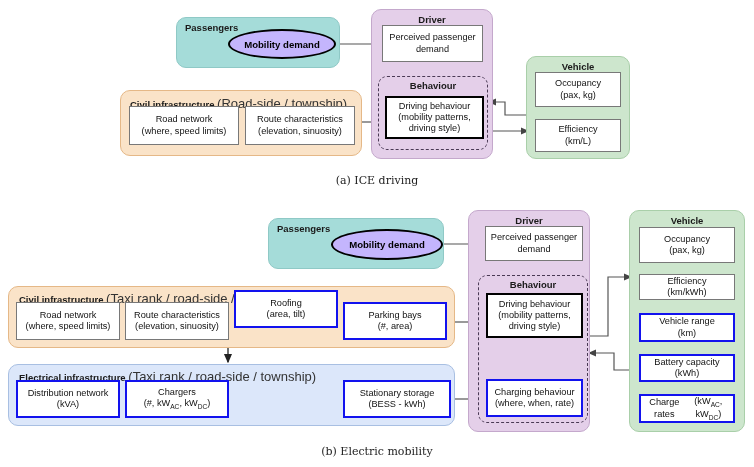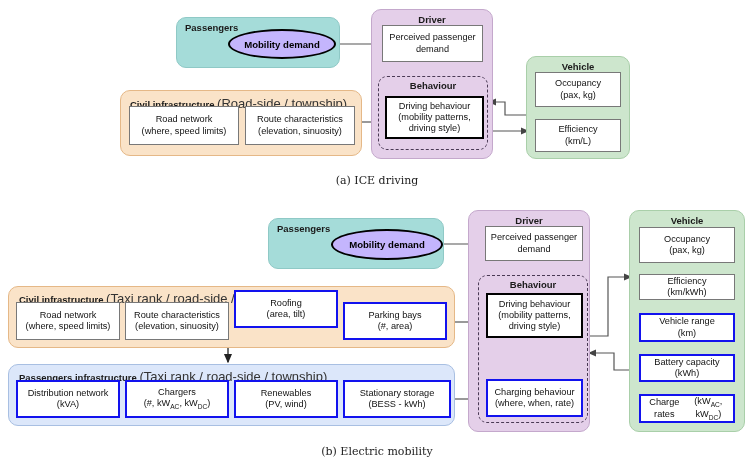--- a/index.html
+++ b/index.html
@@ -210,34 +210,31 @@
   </div>
   <div class="node blue" style="left:234px;top:290px;width:104px;height:38px;">
     <span>Roofing<br>(area, tilt)</span>
   </div>
   <div class="node blue" style="left:343px;top:302px;width:104px;height:38px;">
     <span>Parking bays<br>(#, area)</span>
   </div>
 
   <div class="grp grp-elec" style="left:8px;top:364px;width:447px;height:62px;">
     <div class="grp-title" style="left:10px;top:4px;">
-      <span>Passengers infrastructure</span>
+      <span>Electrical infrastructure</span>
       <span class="sub"> (Taxi rank / road-side / township)</span>
     </div>
   </div>
   <div class="node blue" style="left:16px;top:380px;width:104px;height:38px;">
     <span>Distribution network<br>(kVA)</span>
   </div>
   <div class="node blue" style="left:125px;top:380px;width:104px;height:38px;flex-direction:column;justify-content:center;">
     <span>Chargers</span>
     <span><span>(#, kW</span><span class="sub-sm">AC</span><span>, kW</span><span class="sub-sm">DC</span><span>)</span></span>
   </div>
-  <div class="node blue" style="left:234px;top:380px;width:104px;height:38px;">
-    <span>Renewables<br>(PV, wind)</span>
-  </div>
   <div class="node blue" style="left:343px;top:380px;width:108px;height:38px;">
     <span>Stationary storage<br>(BESS - kWh)</span>
   </div>
 
   <div class="caption" style="top:445px;">
     <span>(b) Electric mobility</span>
   </div>
 
 </div>
 

